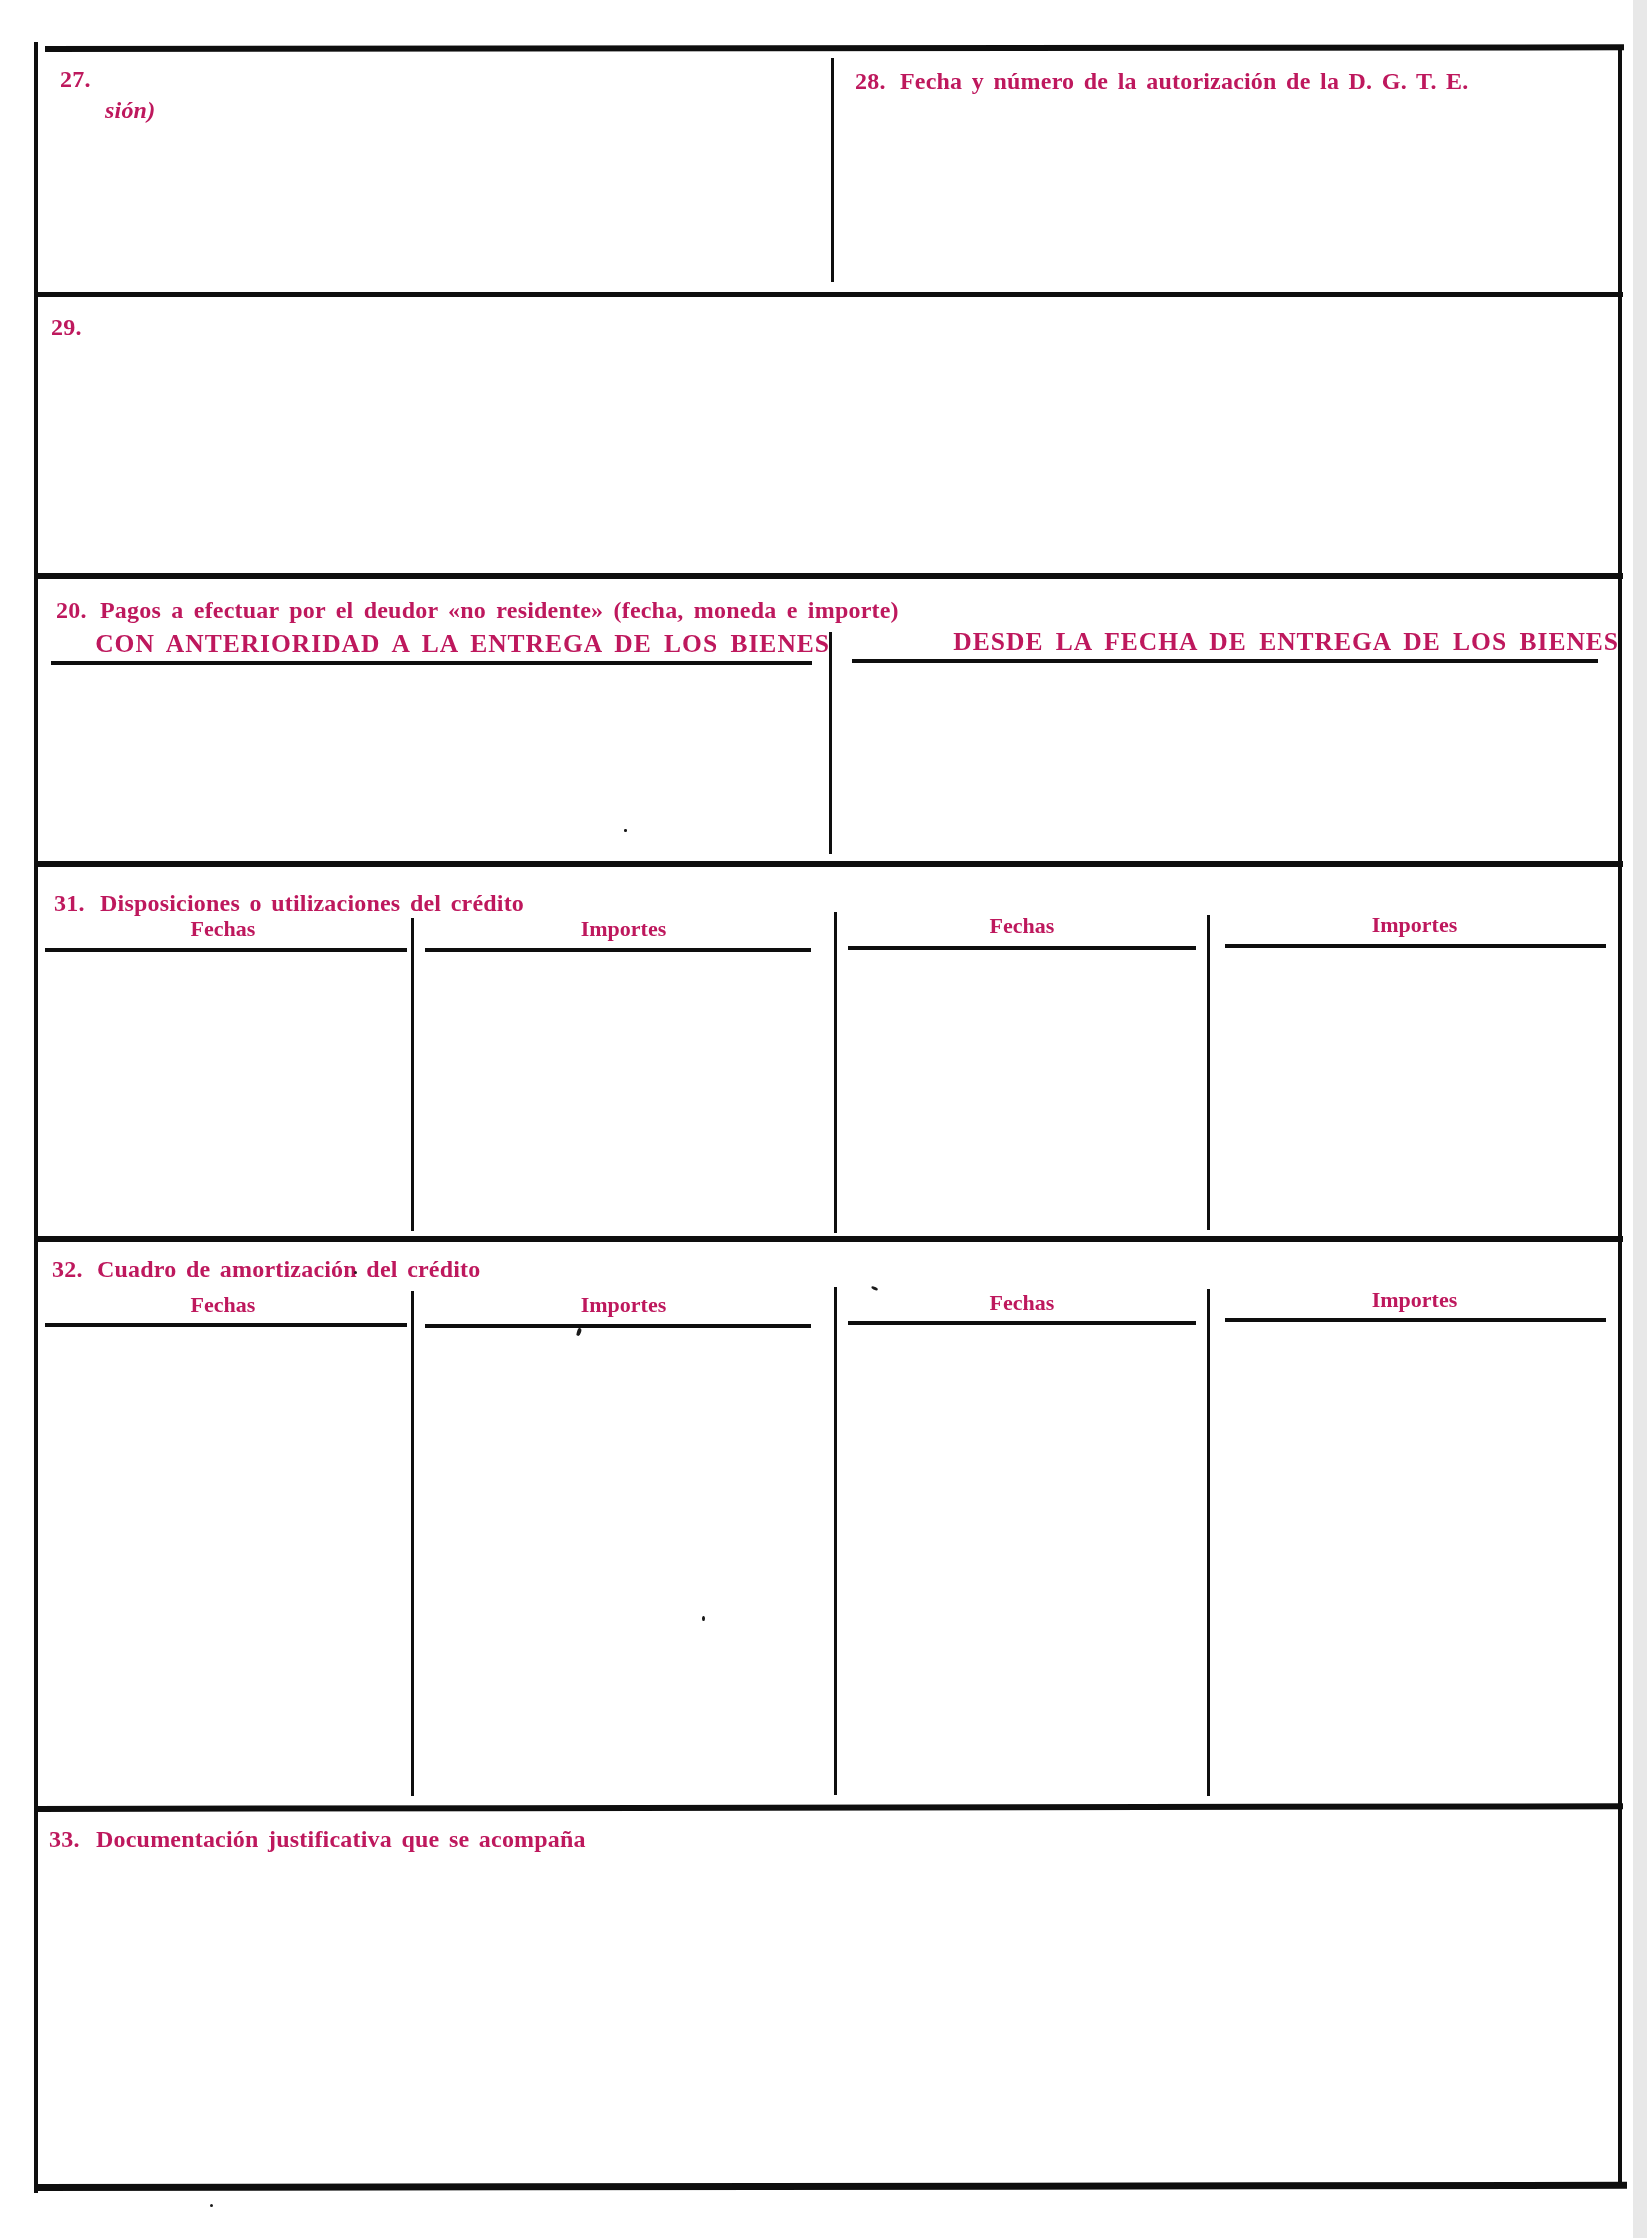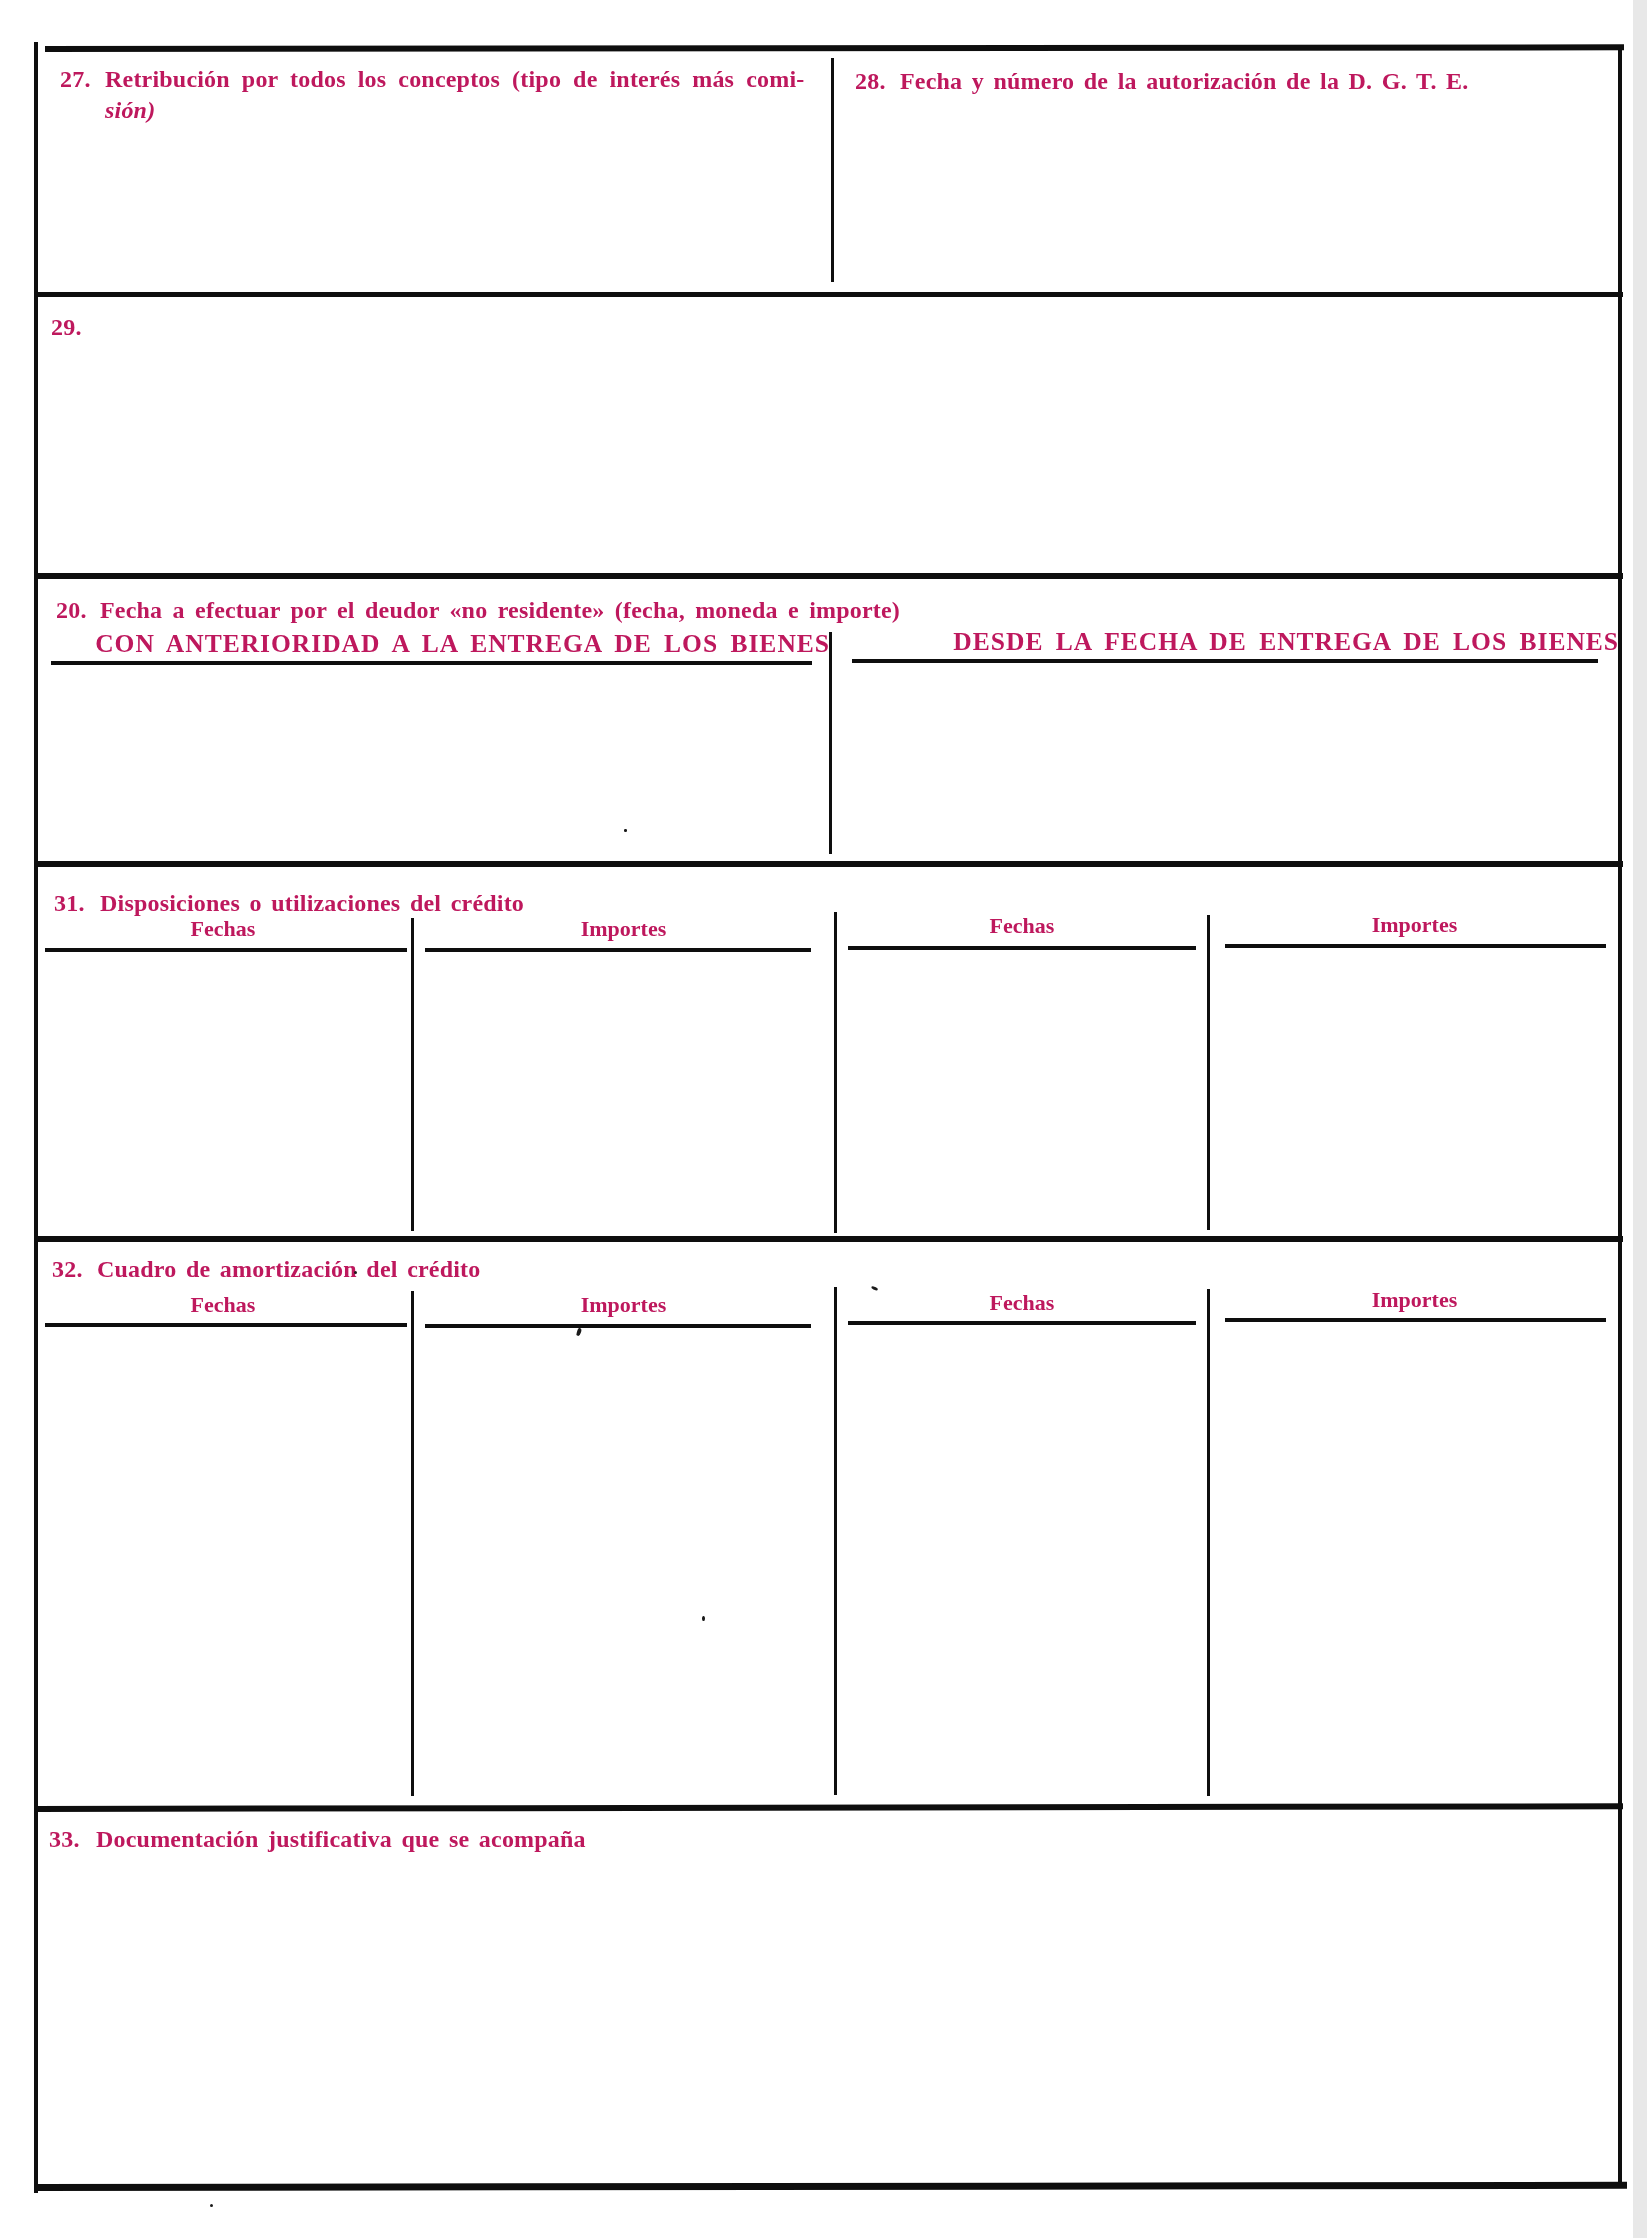--- a/index.html
+++ b/index.html
@@ -44,39 +44,38 @@
 <body>
 
 <div id="page">
 
   <div class="bar" style="left:45px;top:46px;width:1579px;height:5.8px;transform:rotate(-0.06deg);transform-origin:left top;"></div>
   <div class="bar" style="left:34px;top:42px;width:4.1px;height:2151px;"></div>
   <div class="bar" style="left:1618px;top:47px;width:4.1px;height:2141px;"></div>
   <div class="bar" style="left:35px;top:2184px;width:1592px;height:7.4px;transform:rotate(-0.08deg);transform-origin:left top;"></div>
 
   <div class="txt num" style="left:60px;top:65px;">27.</div>
-  <div class="txt" style="left:105px;top:65px;word-spacing:5.8px;">Retribución por todos los conceptos (tipo de interés más comi-</div>
   <div class="txt" style="left:105px;top:96px;font-style:italic;">sión)</div>
   <div class="entry" style="left:41px;top:132px;width:782px;height:156px;"></div>
 
   <div class="bar" style="left:831px;top:58px;width:3.3px;height:224px;"></div>
 
   <div class="txt num" style="left:855px;top:67px;">28.</div>
   <div class="txt" style="left:900px;top:67px;word-spacing:3.3px;">Fecha y número de la autorización de la D. G. T. E.</div>
   <div class="entry" style="left:840px;top:107px;width:766px;height:173px;"></div>
 
   <div class="bar" style="left:35px;top:292px;width:1588px;height:5px;"></div>
 
   <div class="txt num" style="left:51px;top:313px;">29.</div>
   <div class="entry" style="left:41px;top:354px;width:1565px;height:206px;"></div>
 
   <div class="bar" style="left:35px;top:573px;width:1588px;height:5.8px;"></div>
 
   <div class="txt num" style="left:56px;top:596px;">20.</div>
-  <div class="txt" style="left:100px;top:596px;word-spacing:4.1px;">Fecha a efectuar por el deudor «no residente» (fecha, moneda e importe)</div>
+  <div class="txt" style="left:100px;top:596px;word-spacing:4.1px;">Pagos a efectuar por el deudor «no residente» (fecha, moneda e importe)</div>
 
   <div class="bighead" style="left:35px;top:629px;width:795px;">CON ANTERIORIDAD A LA ENTREGA DE LOS BIENES</div>
   <div class="bighead" style="left:830px;top:627px;width:789px;">DESDE LA FECHA DE ENTREGA DE LOS BIENES</div>
 
   <div class="bar" style="left:51px;top:661px;width:761px;height:4.1px;"></div>
   <div class="bar" style="left:852px;top:659px;width:746px;height:4.1px;"></div>
   <div class="bar" style="left:829px;top:632px;width:3.3px;height:222px;"></div>
   <div class="entry" style="left:45px;top:671px;width:778px;height:181px;"></div>
   <div class="entry" style="left:840px;top:671px;width:770px;height:181px;"></div>
 

